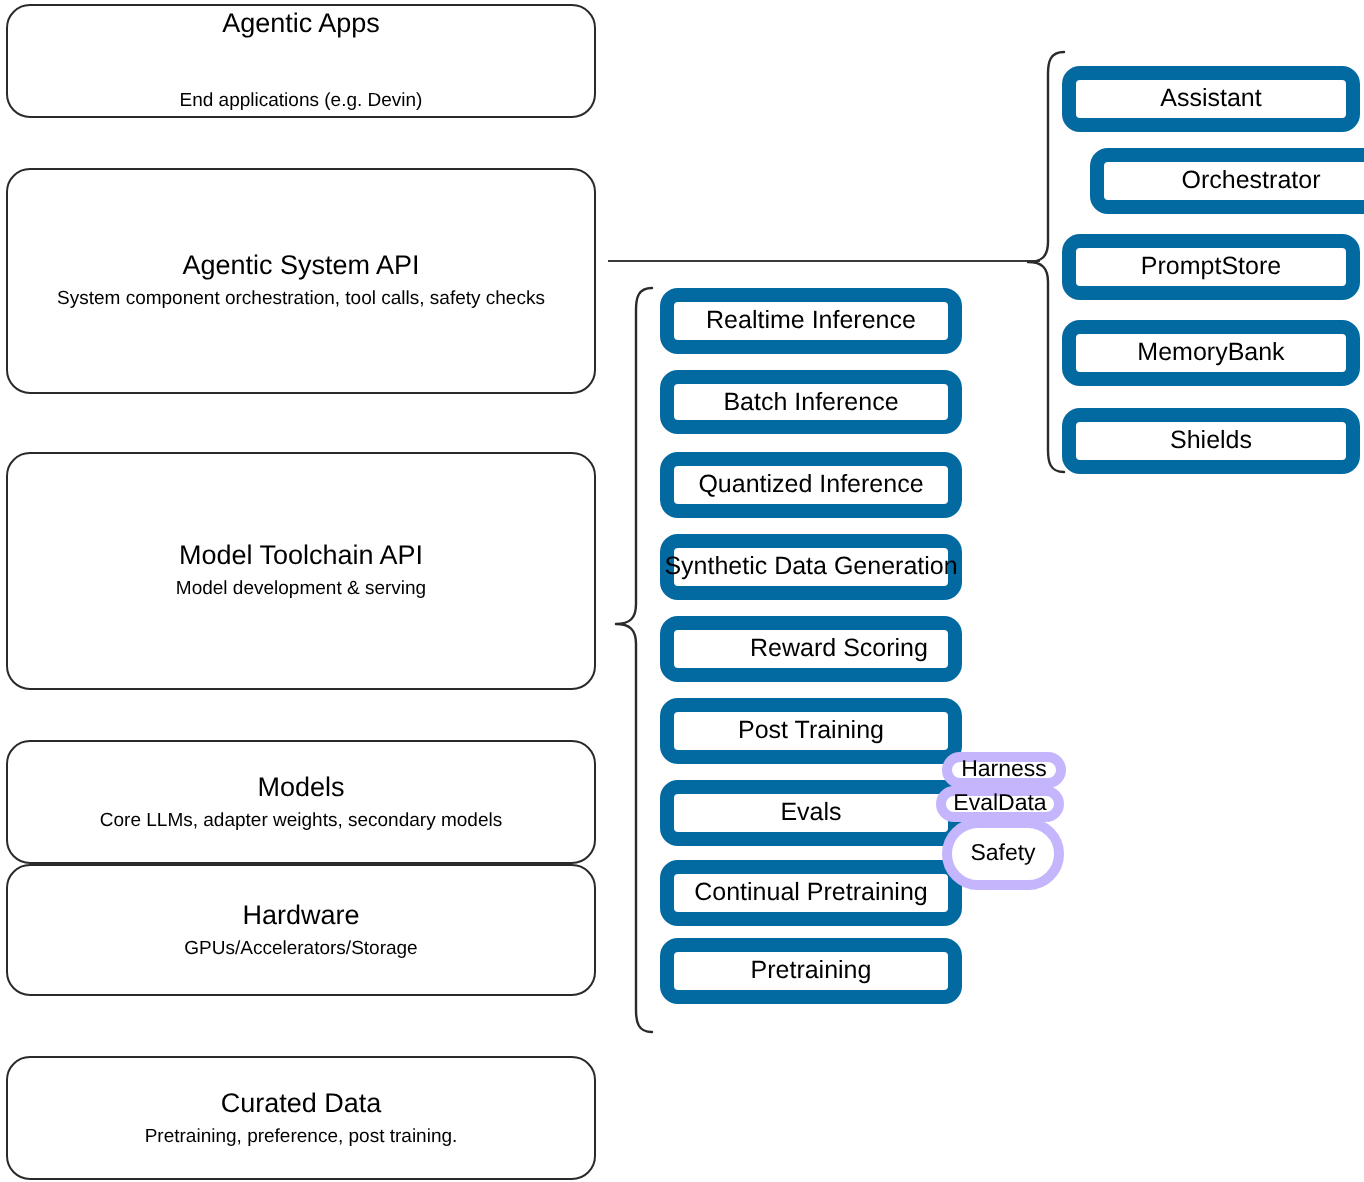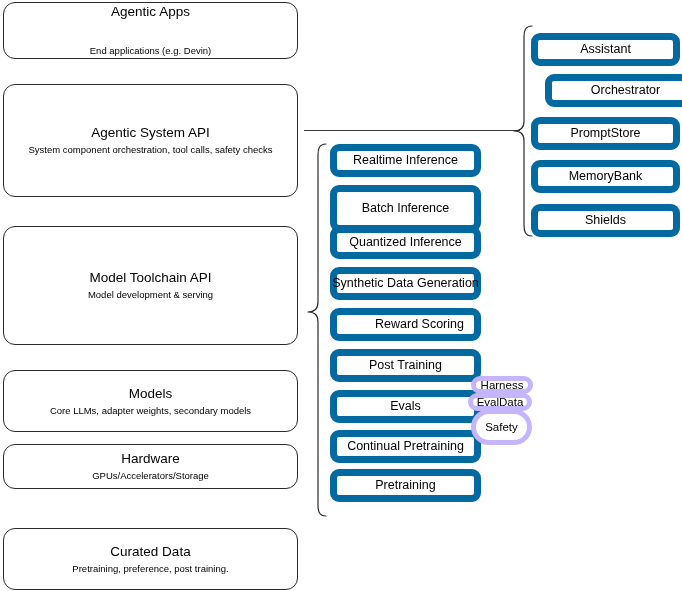--- a/index.html
+++ b/index.html
@@ -122,41 +122,41 @@
   <div class="layer-box" style="left:3px; top:226px; width:295px; height:119px;">
     <div class="layer-title">Model Toolchain API</div>
     <div class="layer-sub">Model development &amp; serving</div>
   </div>
 
   <div class="layer-box" style="left:3px; top:370px; width:295px; height:62px;">
     <div class="layer-title">Models</div>
     <div class="layer-sub">Core LLMs, adapter weights, secondary models</div>
   </div>
 
-  <div class="layer-box" style="left:3px; top:444px; width:295px; height:45px;align-items:center;">
+  <div class="layer-box" style="left:3px; top:432px; width:295px; height:66px;align-items:center;">
     <div class="layer-title">Hardware</div>
     <div class="layer-sub">GPUs/Accelerators/Storage</div>
   </div>
 
   <div class="layer-box" style="left:3px; top:528px; width:295px; height:62px;">
     <div class="layer-title">Curated Data</div>
     <div class="layer-sub">Pretraining, preference, post training.</div>
   </div>
 
   <div class="connector-line" style="left:304px; top:130px; width:216px;"></div>
 
   <div class="brace" style="left:306px; top:142px; width:22px; height:378px;">
     <svg width="22" height="378" viewBox="0 0 22 378" xmlns="http://www.w3.org/2000/svg">
       <path d="M20 2 C13 2 12 7 12 13 L12 160 C12 167 9 170 2 170 C9 170 12 173 12 180 L12 363 C12 369 13 374 20 374"></path>
     </svg>
   </div>
 
   <div class="pill-box" style="left:330px; top:144px; width:151px; height:33px;text-align:center;">Realtime Inference</div>
 
-  <div class="pill-box" style="left:330px; top:185px; width:151px; height:47px;">Batch Inference</div>
+  <div class="pill-box" style="left:330px; top:185px; width:151px; height:32px;">Batch Inference</div>
 
   <div class="pill-box" style="left:330px; top:226px; width:151px; height:33px;">Quantized Inference</div>
 
   <div class="pill-box" style="left:330px; top:267px; width:151px; height:33px;">Synthetic Data Generation</div>
 
   <div class="pill-box" style="left:330px; top:308px; width:151px; height:33px;padding-left:28px;">Reward Scoring</div>
 
   <div class="pill-box" style="left:330px; top:349px; width:151px; height:33px;">Post Training</div>
 
   <div class="pill-box" style="left:330px; top:390px; width:151px; height:33px;">Evals</div>

